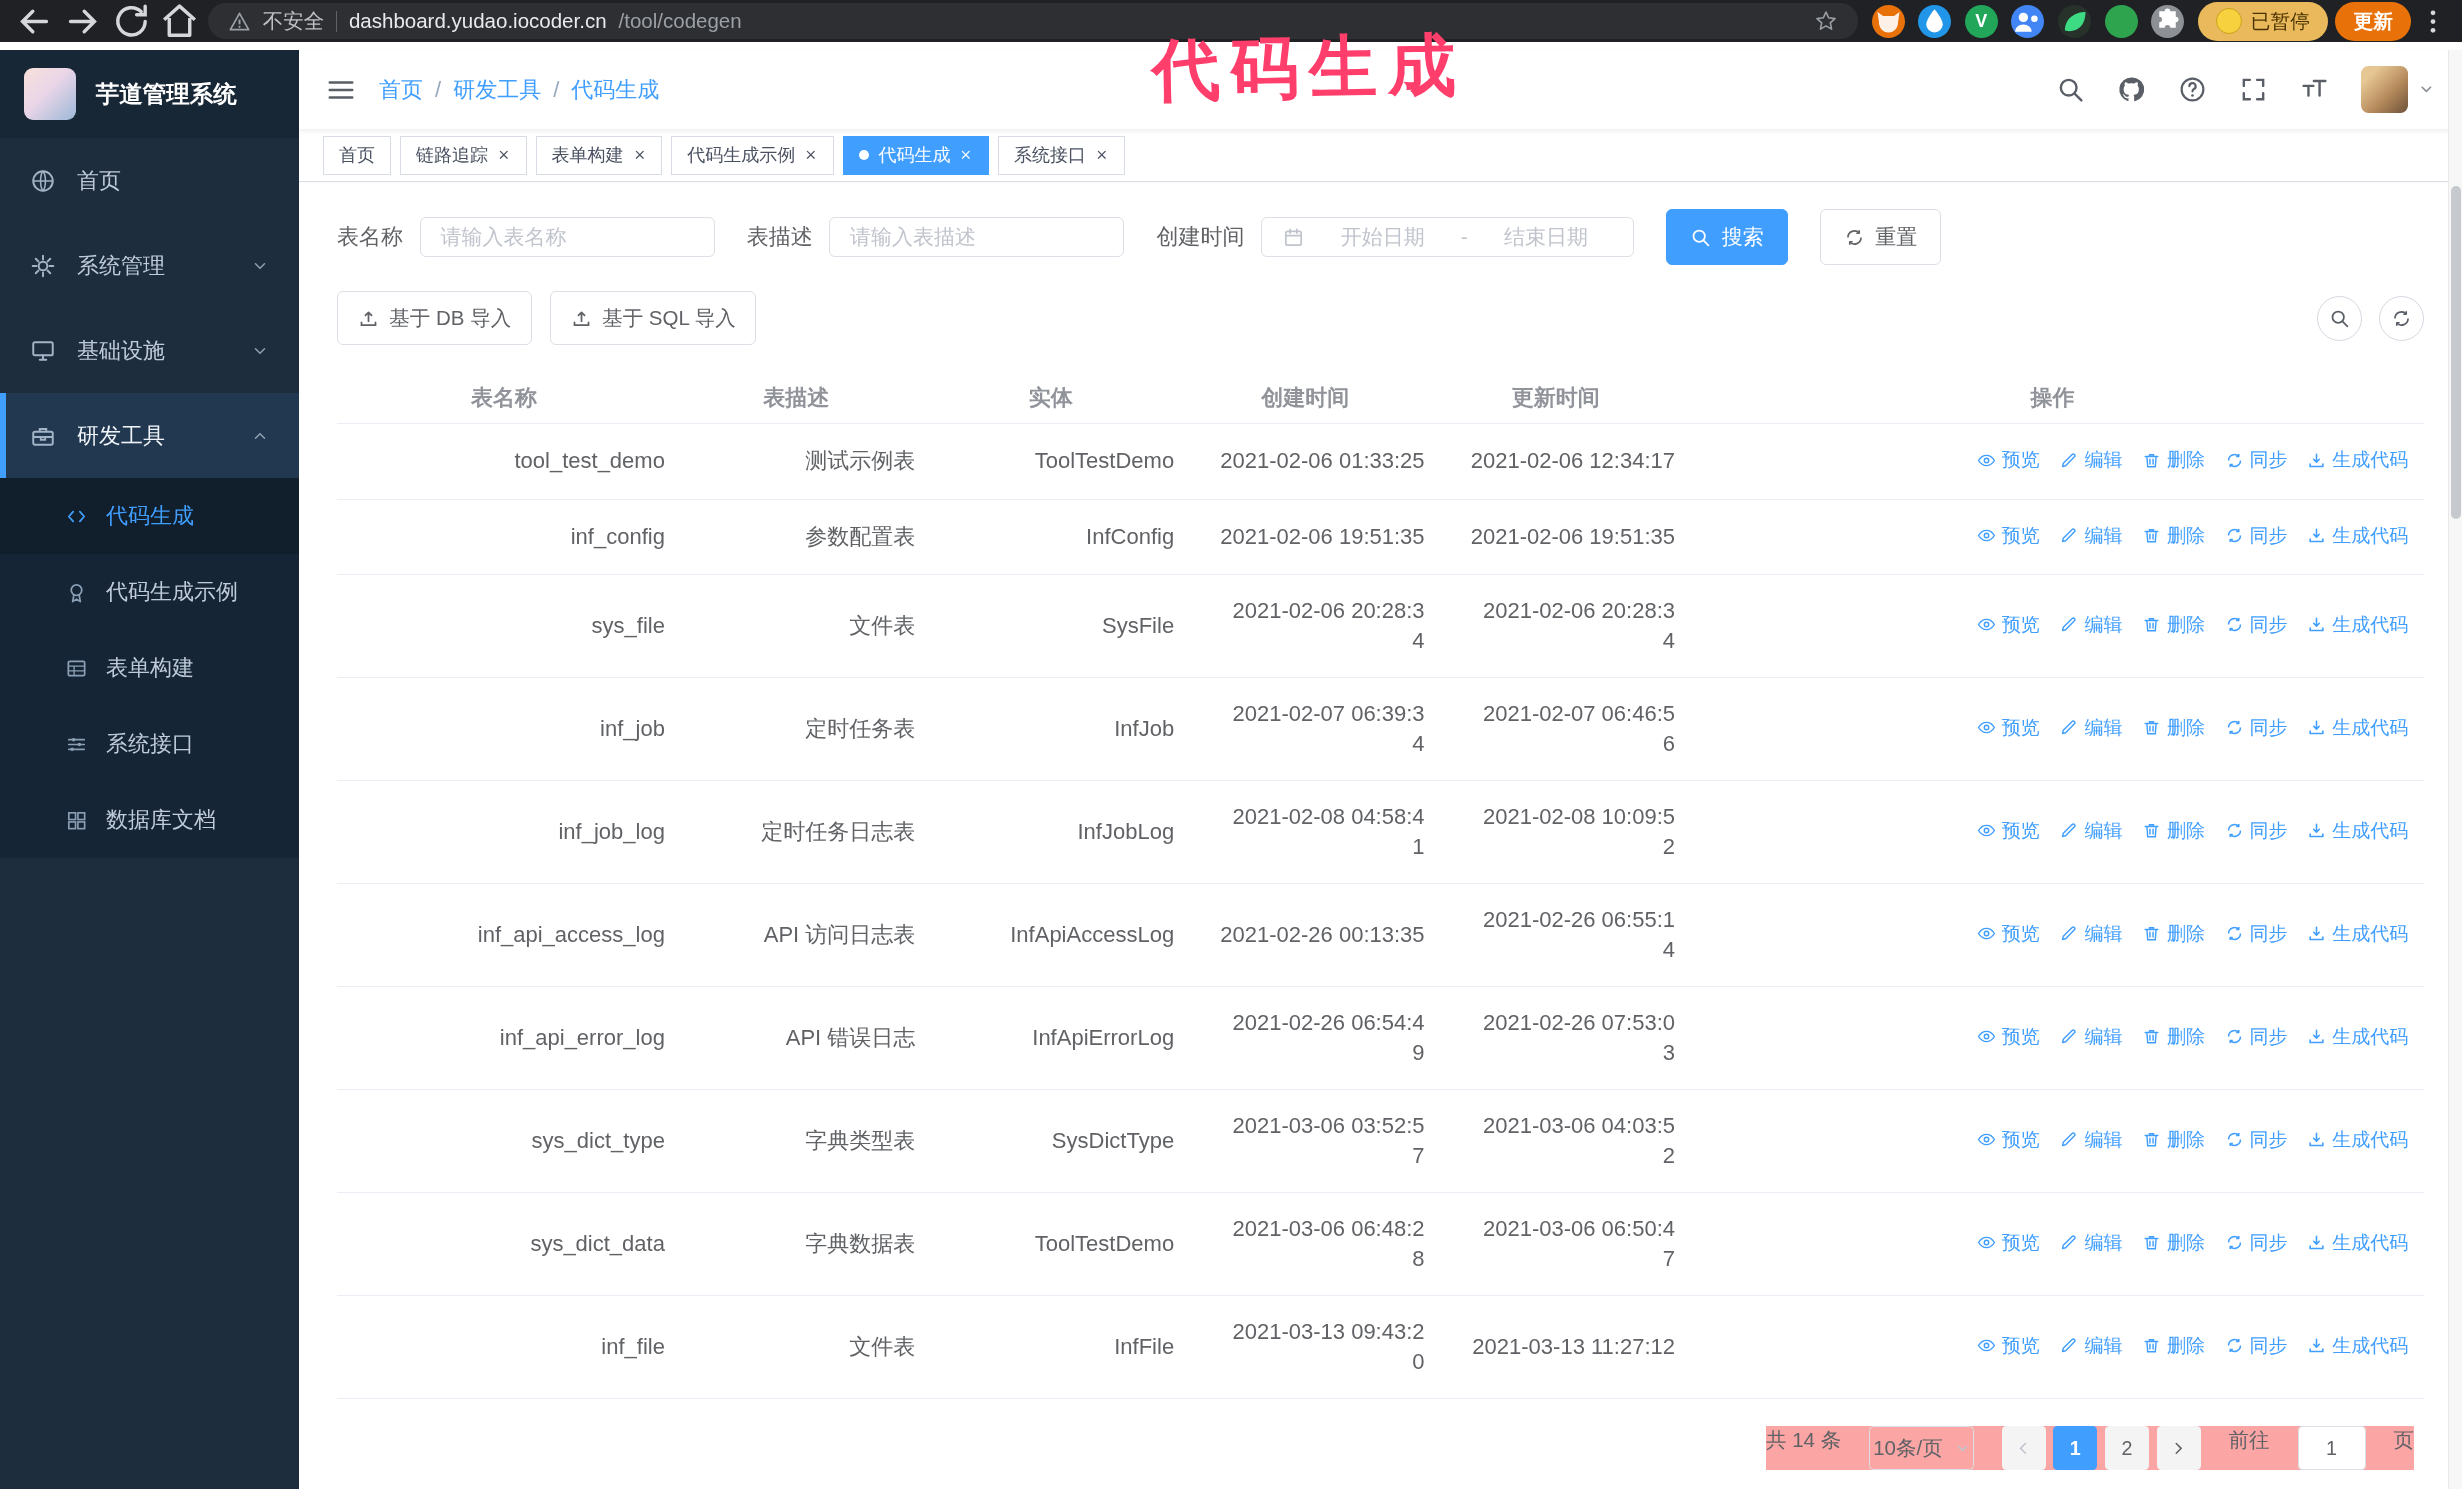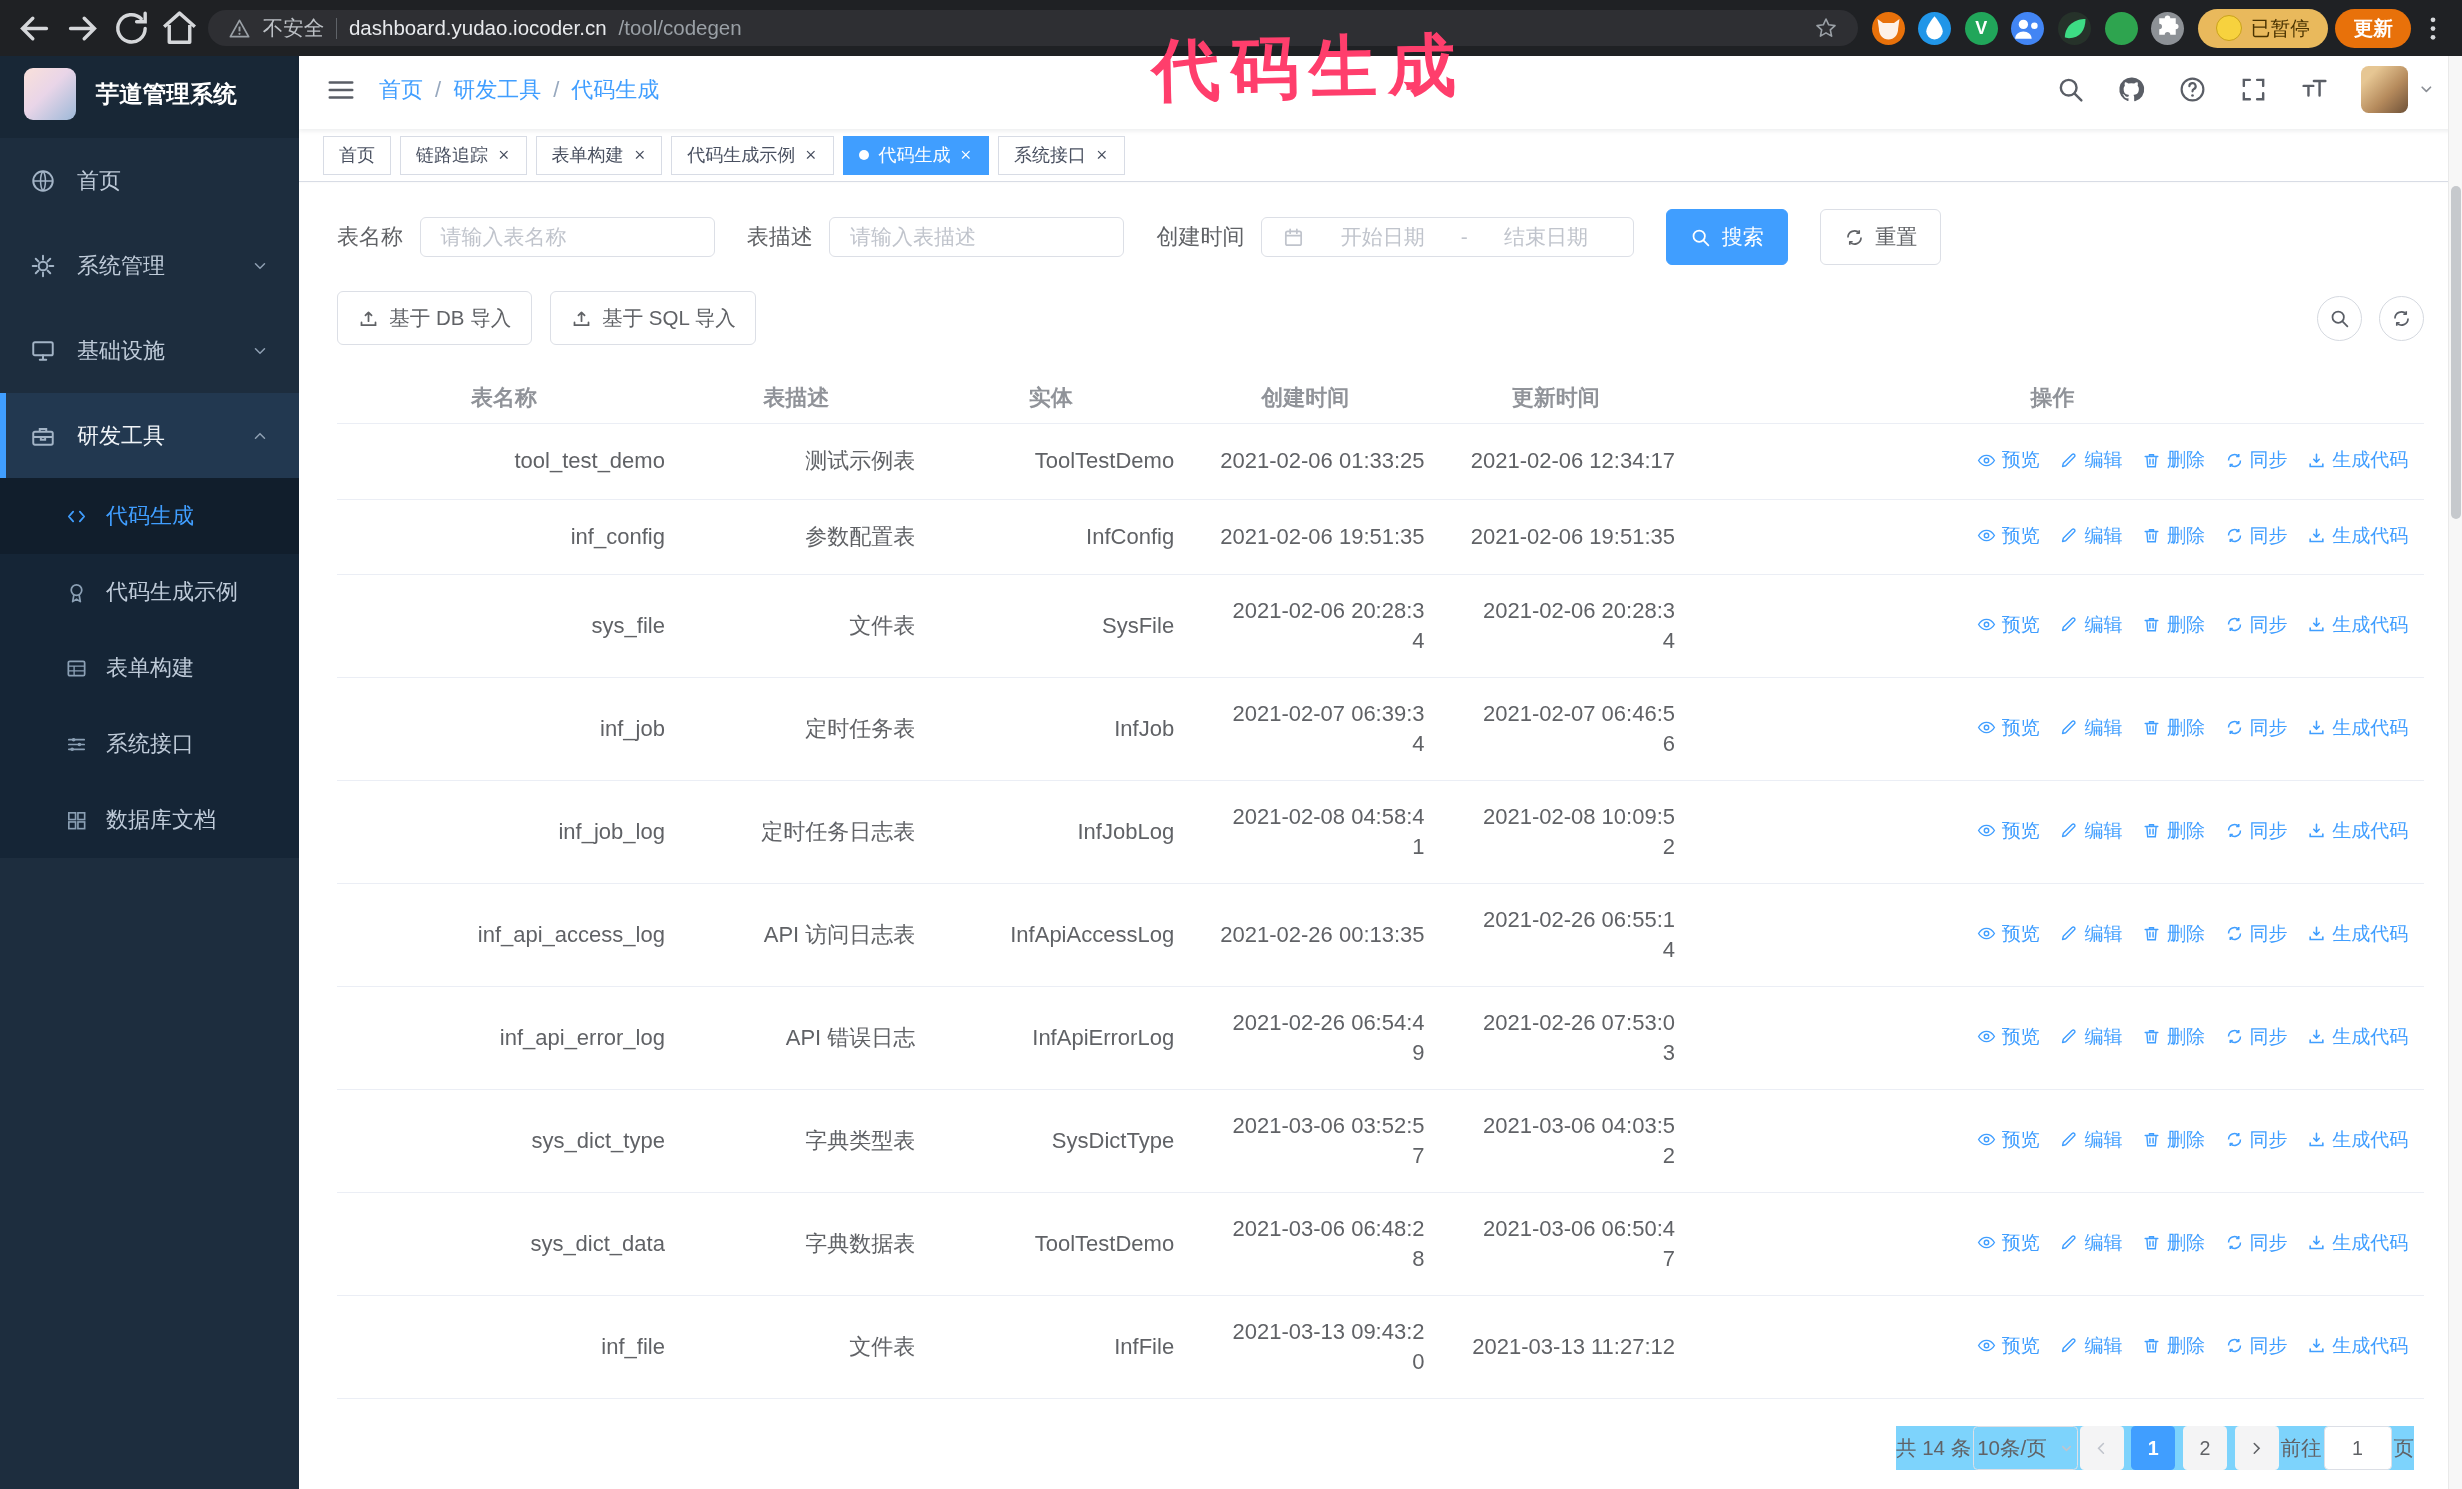--- a/index.html
+++ b/index.html
@@ -2,21 +2,21 @@
 <html style="font-size:12px"><head>
 <meta charset="utf-8">
 <style>
   *{margin:0;padding:0;box-sizing:border-box}
   html,body{width:2462px;height:1490px;overflow:hidden;background:#fff;
     font-family:"Liberation Sans","DejaVu Sans",sans-serif;position:relative}
   .icon{display:inline-flex;width:1em;height:1em;flex:none}
   .icon svg{width:100%;height:100%;display:block}
 
   
-  .browser-bar{position:absolute;top:0;left:0;width:2462px;height:56px;background:#1f2124;
+  .browser-bar{position:absolute;top:0;left:0;width:2462px;height:42px;background:#1f2124;
     display:flex;align-items:center;padding:0 13.6px;gap:7.6px;z-index:5}
   .nav-btn{width:41px;height:41px;display:flex;align-items:center;justify-content:center;
     font-size:27px;color:#d5d7da;border-radius:50%}
   .addr{flex:1;height:36px;background:#2e2f33;border-radius:18px;display:flex;align-items:center;
     padding:0 19.7px;gap:12px;color:#bdc1c6;font-size:20.5px;min-width:0}
   .addr .warn{font-size:23px;color:#9aa0a6}
   .addr .sep{width:0.8px;height:21px;background:#5f6368}
   .addr .domain{color:#e8eaed}
   .addr .path{color:#9aa0a6}
   .addr .spacer{flex:1}
@@ -101,22 +101,22 @@
     align-items:center;justify-content:center;font-size:21px;color:#5a5e66;background:#fff;cursor:pointer}
 
   
   table{width:100%;border-collapse:collapse;table-layout:fixed;margin-top:27px;font-size:22px;color:#606266}
   th{color:#909399;font-weight:700;padding:10.6px 6px;border-bottom:0.8px solid #ebeef5;text-align:center;line-height:30px}
   td{padding:21px 6px;border-bottom:0.8px solid #ebeef5;text-align:right;line-height:30px;white-space:pre-line;word-break:break-word}
   .act{display:inline-flex;align-items:center;gap:6px;color:#409eff;font-size:19px;margin:0 9.8px;cursor:pointer;white-space:nowrap}
   .act .icon{font-size:19px}
 
   
-  .pagination{position:absolute;right:48px;bottom:19.7px;display:flex;align-items:center;gap:2px;
-    font-size:20.5px;color:#606266;background:#7dd3fc}
+  .pagination{position:absolute;right:48px;bottom:19.7px;display:flex;align-items:flex-start;gap:28px;
+    font-size:20.5px;color:#606266;background:#fca5a5}
   .pg-size{height:44px;border:0.8px solid #dcdfe6;border-radius:4.5px;display:flex;align-items:center;gap:12px;
     padding:0 3px;cursor:pointer}
   .pg-size .caret{font-size:15px;color:#c0c4cc}
   .pg-group{display:flex;align-items:center;gap:7.6px}
   .pg-btn{min-width:44px;height:44px;background:#f4f4f5;border-radius:4.5px;display:inline-flex;
     align-items:center;justify-content:center;font-size:19.7px;color:#606266;cursor:pointer;padding:0 6px}
   .pg-btn.active{background:#409eff;color:#fff;font-weight:700}
   .pg-btn.icon-btn{font-size:16.7px}
   .pg-prev{color:#c0c4cc}
   .goto-input{width:68px;height:44px;border:0.8px solid #dcdfe6;border-radius:4.5px;text-align:center;

